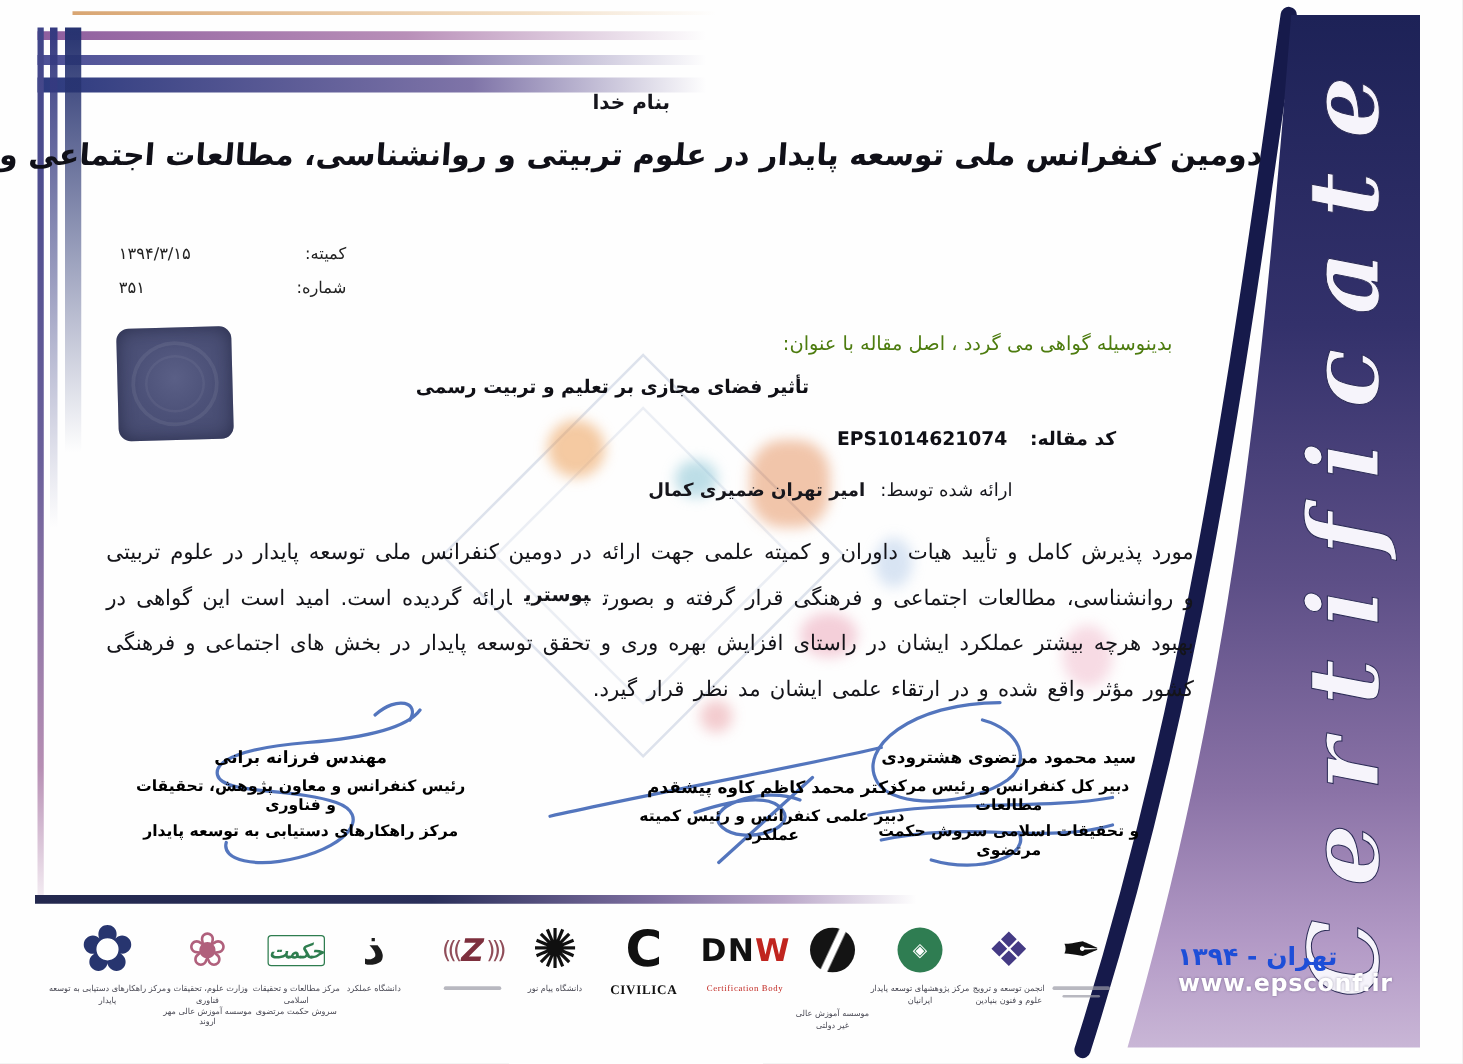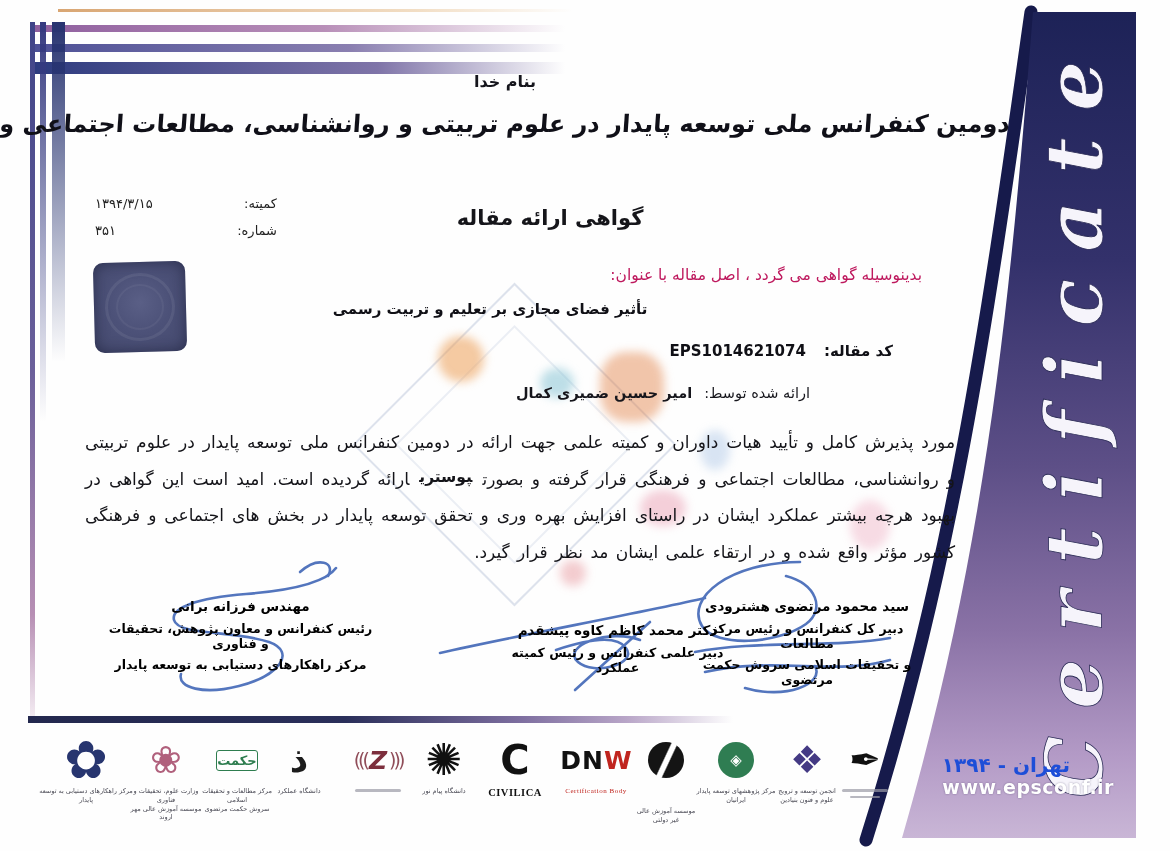--- a/index.html
+++ b/index.html
@@ -33,21 +33,21 @@
       color:#15151a;letter-spacing:1px;}
   .meta-block{left:95px;top:196px;width:182px;font-size:13px;color:#222;}
   .meta-row{display:flex;justify-content:space-between;margin-bottom:12px;}
   
   .stamp{left:94px;top:262px;width:92px;height:90px;border-radius:10px;transform:rotate(-1.5deg);
       background:radial-gradient(circle at 50% 45%,#5a5f86 0%,#4c5178 45%,#454a6e 100%);
       box-shadow:inset 0 0 14px rgba(25,28,55,.6);}
   .stamp-ring{position:absolute;inset:11px;border-radius:50%;border:3px solid rgba(255,255,255,.07);}
   .stamp-ring2{position:absolute;inset:22px;border-radius:50%;border:2px solid rgba(255,255,255,.05);}
   
-  .intro{right:248px;top:266px;font-size:15.5px;color:#be185d;}
+  .intro{right:232px;top:266px;font-size:15.5px;color:#4d7c0f;}
   .paper-title{left:280px;width:420px;top:300px;text-align:center;font-size:15px;font-weight:bold;color:#101016;}
   .code-row{right:277px;top:342px;display:flex;gap:18px;font-size:15px;font-weight:bold;color:#101016;}
   .presented-row{right:360px;top:385px;display:flex;gap:12px;font-size:14.5px;color:#16161c;}
   .presented-row .name{font-weight:bold;}
   .paragraph{left:85px;width:870px;top:424px;font-size:17px;line-height:2.15;text-align:justify;
       color:#141419;word-spacing:2px;}
   .poster{font-weight:bold;position:relative;top:-3px;margin:0 10px;font-size:15.5px;}
   
   .wm{pointer-events:none;}
   .diamond{left:400px;top:330px;width:225px;height:225px;border:2px solid rgba(125,145,185,.25);transform:rotate(45deg);}
@@ -60,22 +60,22 @@
   .sig-left{left:108px;top:598px;width:265px;}
   .sig-center{left:505px;top:622px;width:225px;}
   .sig-right{left:693px;top:598px;width:228px;}
   .scribbles{position:absolute;inset:0;width:1170px;height:851px;pointer-events:none;}
   
   .logo{position:absolute;top:733px;height:95px;display:flex;flex-direction:column;align-items:center;
         justify-content:flex-start;text-align:center;}
   .logo .icon-area{height:54px;display:flex;align-items:center;justify-content:center;}
   .logo .cap{font-size:6.5px;line-height:1.35;color:#4a4a55;direction:rtl;}
   .logo .cap-lat{font-size:10.5px;font-weight:bold;letter-spacing:.5px;color:#111;font-family:Liberation Serif, serif;}
-  .hekmat-box{border:1.5px solid #2e7d4f;border-radius:3px;padding:2px 0;font-size:13px;font-weight:bold;
-      color:#2e7d4f;}
+  .hekmat-box{border:1.5px solid #2e7d4f;border-radius:3px;padding:2px 0;font-size:16px;font-weight:bold;
+      font-style:italic;color:#2e7d4f;}
   .globe{width:36px;height:36px;border-radius:50%;background:
       linear-gradient(115deg,transparent 44%,#fff 47%,#fff 56%,transparent 59%),#141414;}
   .gcircle{width:36px;height:36px;border-radius:50%;background:#2f7d52;display:flex;align-items:center;
       justify-content:center;color:#fff;font-size:15px;}
   .wings{font-size:19px;letter-spacing:-3px;color:#7d2f3d;opacity:.85;}
   .wingZ{font-size:25px;font-weight:bold;font-style:italic;color:#7d2f3d;margin:0 2px;}
   .smudge{width:46px;height:2.5px;background:#9a9aa5;margin:2px auto;border-radius:2px;opacity:.7;}
   .smudge.short{width:30px;}
   .dnw-dark{color:#111;font-weight:900;font-size:25px;letter-spacing:1px;}
   .dnw-red{color:#c0251f;font-weight:900;font-size:25px;}
@@ -117,21 +117,20 @@
   <div class="abs wm blob" style="left:438px;top:336px;width:46px;height:46px;background:rgba(235,150,70,.5);"></div>
   <div class="abs wm blob" style="left:600px;top:352px;width:64px;height:70px;background:rgba(225,120,55,.42);border-radius:40%;"></div>
   <div class="abs wm blob" style="left:540px;top:368px;width:34px;height:30px;background:rgba(110,185,205,.45);"></div>
   <div class="abs wm blob" style="left:700px;top:430px;width:30px;height:40px;background:rgba(130,170,220,.3);"></div>
   <div class="abs wm blob" style="left:640px;top:490px;width:46px;height:36px;background:rgba(225,120,150,.35);"></div>
   <div class="abs wm blob" style="left:560px;top:560px;width:26px;height:26px;background:rgba(220,90,100,.3);"></div>
   <div class="abs wm blob" style="left:850px;top:500px;width:40px;height:50px;background:rgba(230,130,160,.28);"></div>
 
   <div class="abs bismillah">بنام خدا</div>
   <div class="abs conf-title rtl">دومین کنفرانس ملی توسعه پایدار در علوم تربیتی و روانشناسی، مطالعات اجتماعی و فرهنگی</div>
-  <div class="abs doc-title rtl">گواهی ارائه مقاله</div>
 
   <div class="abs meta-block rtl">
     <div class="meta-row">
       <span>کمیته:</span>
       <span>۱۳۹۴/۳/۱۵</span>
     </div>
     <div class="meta-row">
       <span>شماره:</span>
       <span>۳۵۱</span>
     </div>
@@ -143,21 +142,21 @@
   </div>
 
   <div class="abs intro rtl">بدینوسیله گواهی می گردد ، اصل مقاله با عنوان:</div>
   <div class="abs paper-title rtl">تأثیر فضای مجازی بر تعلیم و تربیت رسمی</div>
   <div class="abs code-row rtl">
     <span>کد مقاله:</span>
     <span dir="ltr">EPS1014621074</span>
   </div>
   <div class="abs presented-row rtl">
     <span>ارائه شده توسط:</span>
-    <span class="name">امیر حسین ضمیری کمال</span>
+    <span class="name">امیر تهران ضمیری کمال</span>
   </div>
   <p class="abs paragraph rtl" style="margin:0;">
     <span>مورد پذیرش کامل و تأیید هیات داوران و کمیته علمی جهت ارائه در دومین کنفرانس ملی توسعه پایدار در علوم تربیتی و روانشناسی، مطالعات اجتماعی و فرهنگی قرار گرفته و بصورت</span><span class="poster">پوستری</span><span>ارائه گردیده است. امید است این گواهی در بهبود هرچه بیشتر عملکرد ایشان در راستای افزایش بهره وری و تحقق توسعه پایدار در بخش های اجتماعی و فرهنگی کشور مؤثر واقع شده و در ارتقاء علمی ایشان مد نظر قرار گیرد.</span>
   </p>
 
   <svg class="scribbles" viewBox="0 0 1170 851">
     <g fill="none" stroke="#3c63b5" stroke-width="2.6" stroke-linecap="round" opacity=".88">
       <path d="M336,568 c-10,14 -40,22 -90,26 c-50,4 -75,14 -72,26 c4,16 60,10 95,22 c28,10 10,34 -30,44 c-35,9 -62,2 -58,-12"></path>
       <path d="M300,572 c18,-16 36,-10 28,4"></path>
       <path d="M705,598 c-60,14 -200,40 -265,55"></path>

